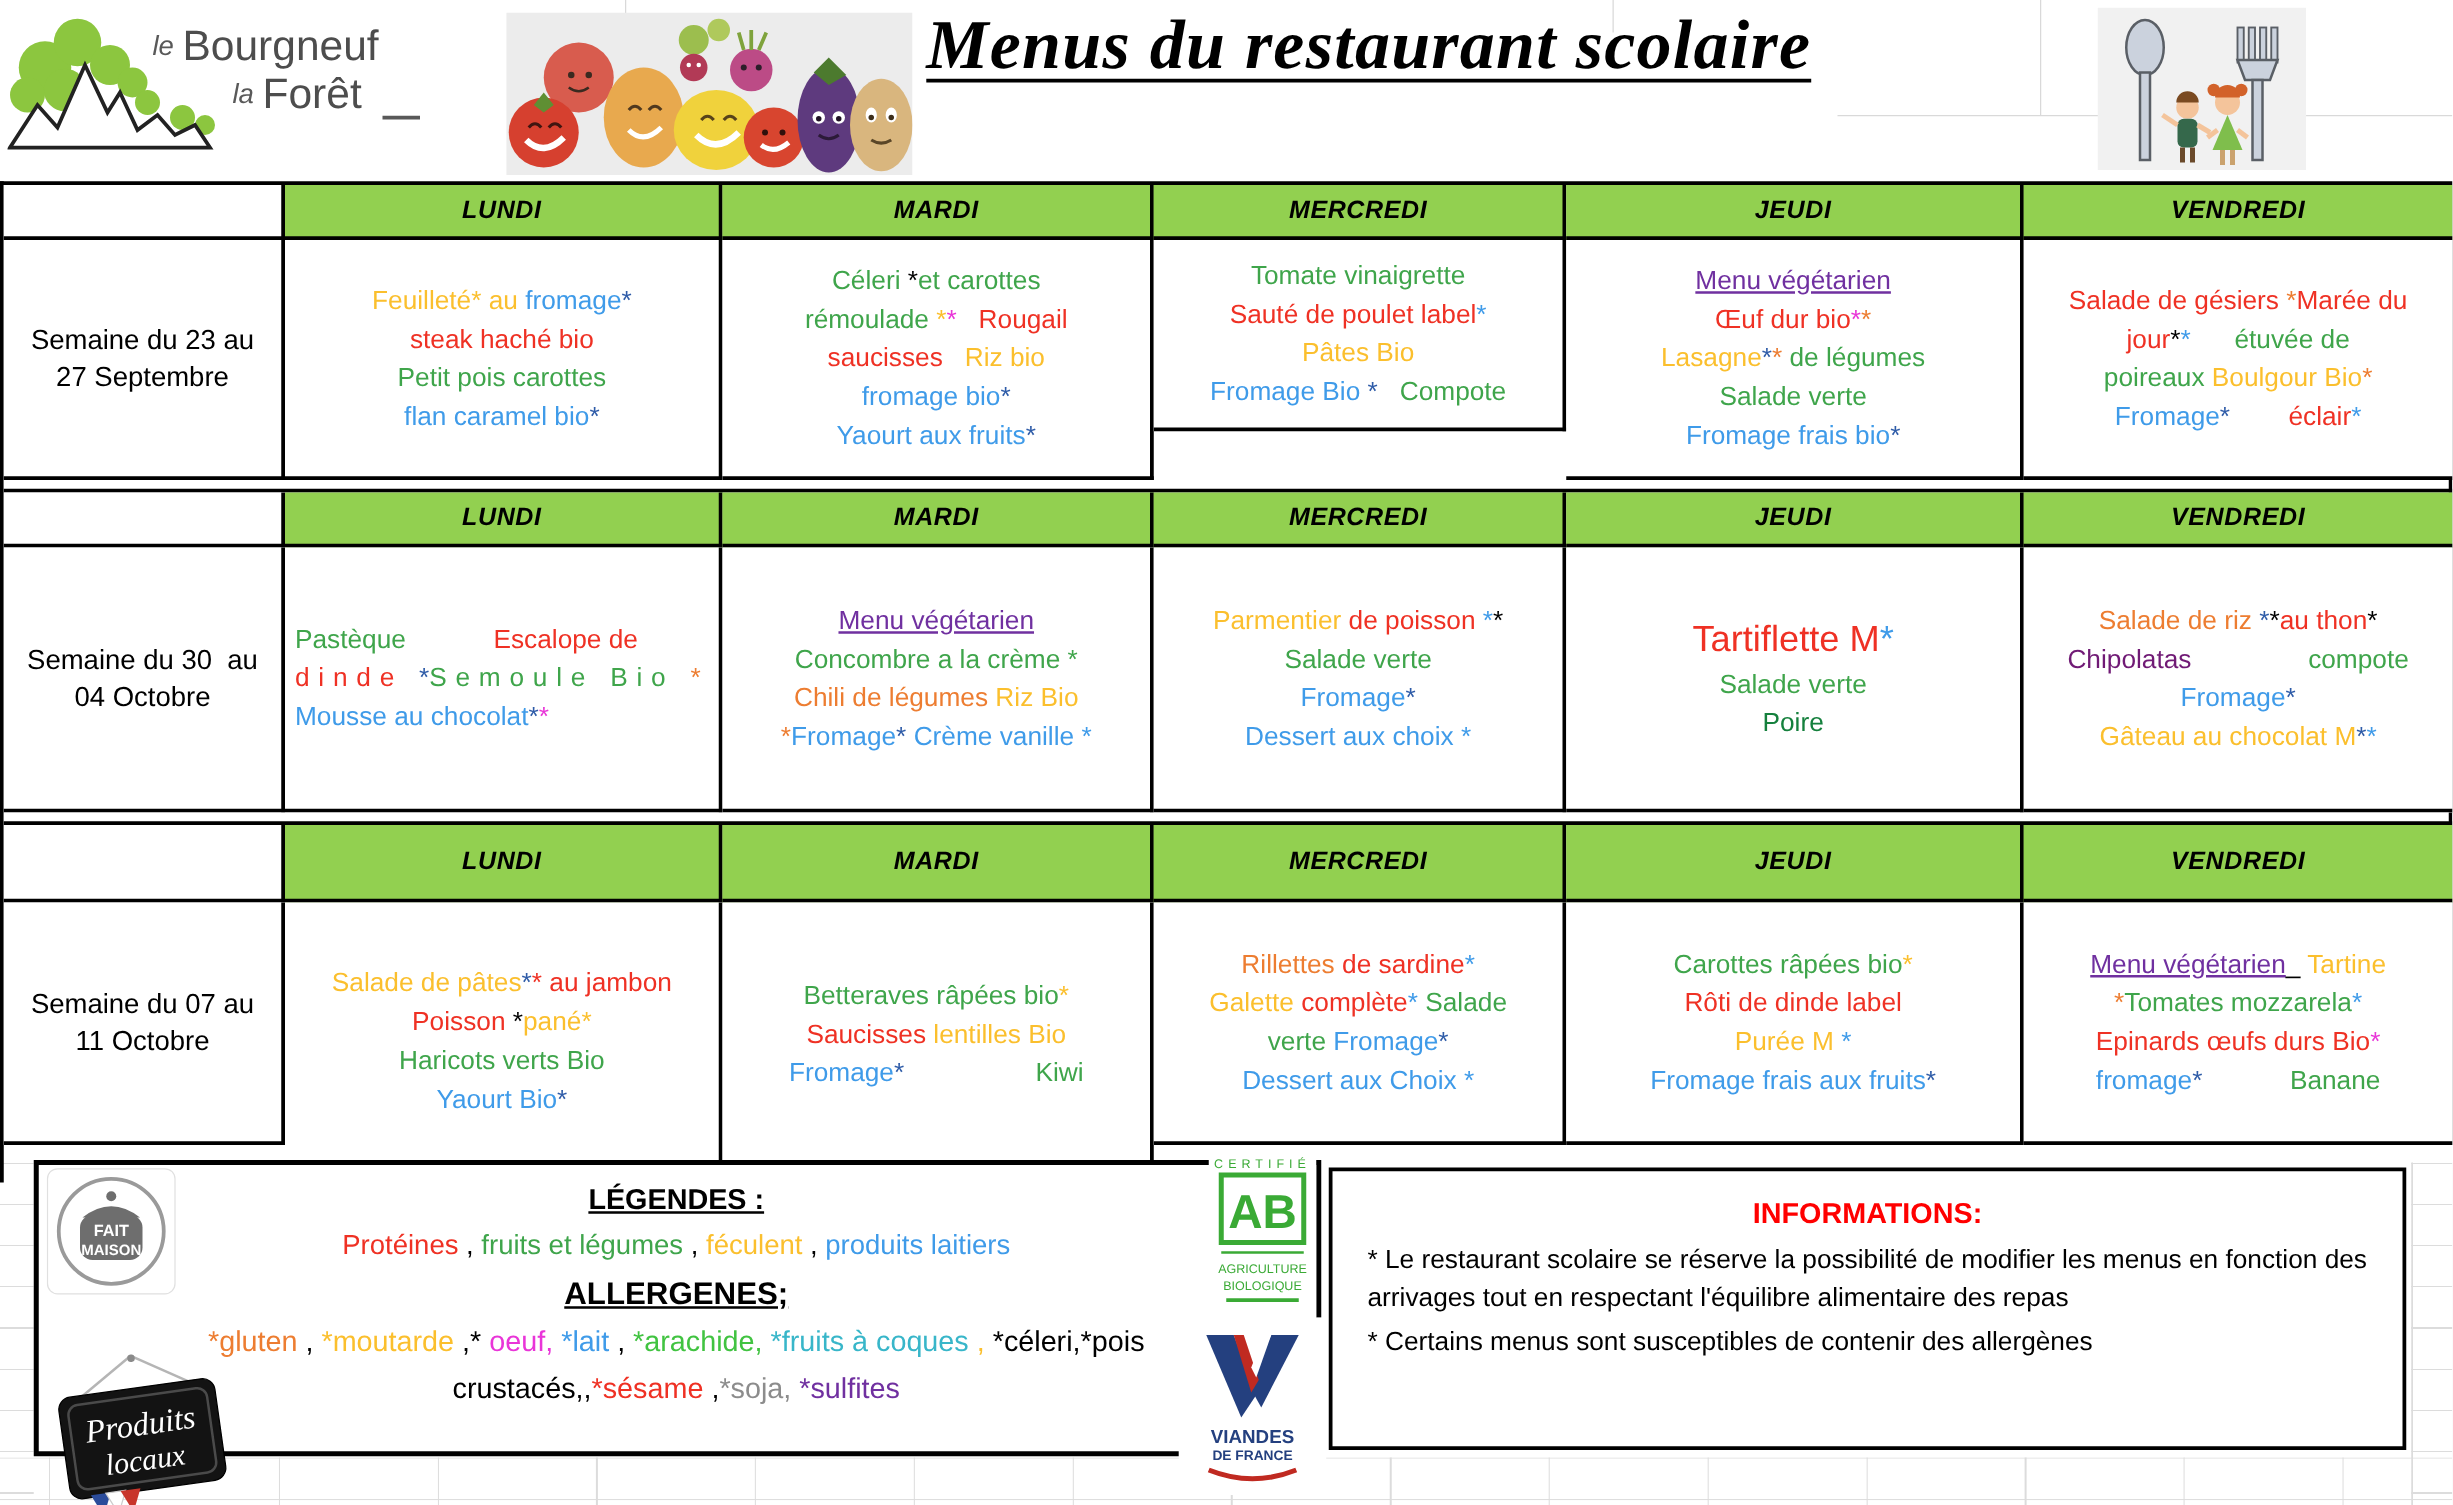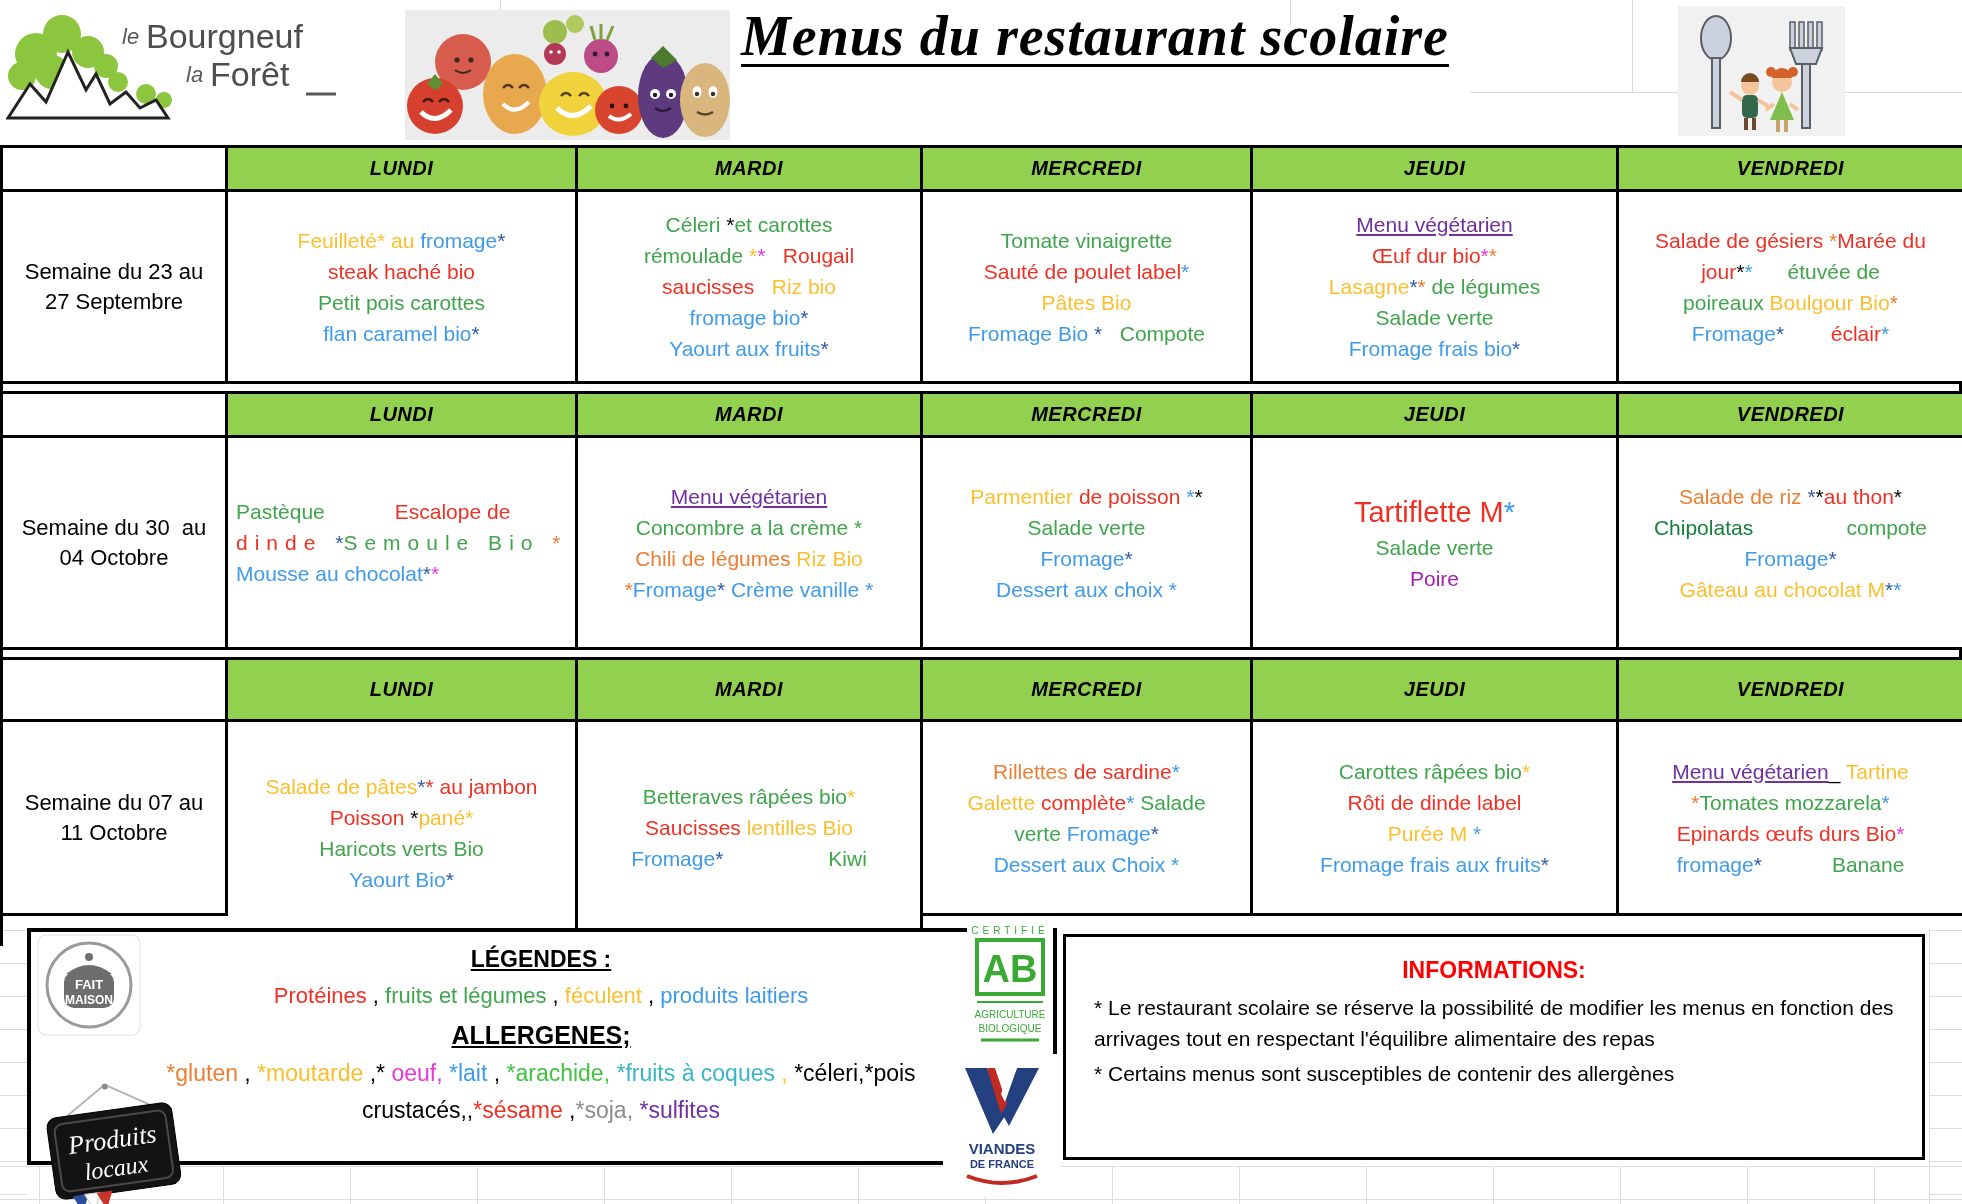--- a/index.html
+++ b/index.html
@@ -186,21 +186,21 @@
           <div class="line"><span style="color: rgb(63, 165, 75);">Petit pois carottes</span></div>
           <div class="line"><span style="color: rgb(63, 155, 233);">flan caramel bio</span><span style="color: rgb(47, 92, 168);">*</span></div>
         </div>
         <div class="cell menu-cell" style="width: 345px; height: 192px;">
           <div class="line"><span style="color: rgb(63, 165, 75);">Céleri </span><span style="color: rgb(0, 0, 0);">*</span><span style="color: rgb(63, 165, 75);">et carottes</span></div>
           <div class="line"><span style="color: rgb(63, 165, 75);">rémoulade </span><span style="color: rgb(251, 191, 45);">*</span><span style="color: rgb(233, 53, 216);">*</span><span style="color: rgb(239, 49, 36);">   Rougail</span></div>
           <div class="line"><span style="color: rgb(239, 49, 36);">saucisses</span><span style="color: rgb(251, 191, 45);">   Riz bio</span></div>
           <div class="line"><span style="color: rgb(63, 155, 233);">fromage bio</span><span style="color: rgb(47, 92, 168);">*</span></div>
           <div class="line"><span style="color: rgb(63, 155, 233);">Yaourt aux fruits</span><span style="color: rgb(47, 92, 168);">*</span></div>
         </div>
-        <div class="cell menu-cell" style="width: 330px; height: 192px;">
+        <div class="cell menu-cell" style="width: 330px; height: 153px;">
           <div class="line"><span style="color: rgb(63, 165, 75);">Tomate vinaigrette</span></div>
           <div class="line"><span style="color: rgb(239, 49, 36);">Sauté de poulet label</span><span style="color: rgb(63, 155, 233);">*</span></div>
           <div class="line"><span style="color: rgb(251, 191, 45);">Pâtes Bio</span></div>
           <div class="line"><span style="color: rgb(63, 155, 233);">Fromage Bio </span><span style="color: rgb(47, 92, 168);">*</span><span style="color: rgb(63, 165, 75);">   Compote</span></div>
         </div>
         <div class="cell menu-cell" style="width: 366px; height: 192px;">
           <div class="line"><span style="color: rgb(112, 48, 160); text-decoration: underline;">Menu végétarien</span></div>
           <div class="line"><span style="color: rgb(239, 49, 36);">Œuf dur bio</span><span style="color: rgb(233, 53, 216);">*</span><span style="color: rgb(237, 125, 49);">*</span></div>
           <div class="line"><span style="color: rgb(251, 191, 45);">Lasagne</span><span style="color: rgb(47, 92, 168);">*</span><span style="color: rgb(237, 125, 49);">*</span><span style="color: rgb(63, 165, 75);"> de légumes</span></div>
           <div class="line"><span style="color: rgb(63, 165, 75);">Salade verte</span></div>
@@ -242,25 +242,25 @@
         </div>
         <div class="cell menu-cell" style="width: 330px; height: 212px;">
           <div class="line"><span style="color: rgb(251, 191, 45); margin-top: 36px;">Parmentier </span><span style="color: rgb(239, 49, 36);">de poisson </span><span style="color: rgb(63, 155, 233);">*</span><span style="color: rgb(0, 0, 0);">*</span></div>
           <div class="line"><span style="color: rgb(63, 165, 75);">Salade verte</span></div>
           <div class="line"><span style="color: rgb(63, 155, 233);">Fromage</span><span style="color: rgb(47, 92, 168);">*</span></div>
           <div class="line"><span style="color: rgb(63, 155, 233);">Dessert aux choix </span><span style="color: rgb(63, 155, 233);">*</span></div>
         </div>
         <div class="cell menu-cell" style="width: 366px; height: 212px;">
           <div class="line"><span class="big" style="color: rgb(239, 49, 36);">Tartiflette M</span><span class="big" style="color: rgb(63, 155, 233);">*</span></div>
           <div class="line"><span style="color: rgb(63, 165, 75);">Salade verte</span></div>
-          <div class="line"><span style="color: #a21caf;">Poire</span></div>
+          <div class="line"><span style="color: #15803d;">Poire</span></div>
         </div>
         <div class="cell menu-cell" style="width: 346px; height: 212px;">
           <div class="line"><span style="color: rgb(237, 125, 49);">Salade de riz </span><span style="color: rgb(47, 92, 168);">*</span><span style="color: rgb(0, 0, 0);">*</span><span style="color: rgb(239, 49, 36);">au thon</span><span style="color: rgb(0, 0, 0);">*</span></div>
-          <div class="line"><span style="color: #15803d; margin-top: 43px;">Chipolatas</span><span style="color: rgb(63, 165, 75);">                compote</span></div>
+          <div class="line"><span style="color: #701a75; margin-top: 43px;">Chipolatas</span><span style="color: rgb(63, 165, 75);">                compote</span></div>
           <div class="line"><span style="color: rgb(63, 155, 233);">Fromage</span><span style="color: rgb(47, 92, 168);">*</span></div>
           <div class="line"><span style="color: rgb(251, 191, 45);">Gâteau au chocolat M</span><span style="color: rgb(47, 92, 168);">*</span><span style="color: rgb(63, 155, 233);">*</span></div>
         </div>
       </div>
       <div class="row">
         <div class="cell" style="width: 1959px; height: 10px;"></div>
       </div>
       <div class="row hdr">
         <div class="cell label" style="width: 225px; height: 62px;"></div>
         <div class="cell" style="width: 350px; height: 62px;">LUNDI</div>

